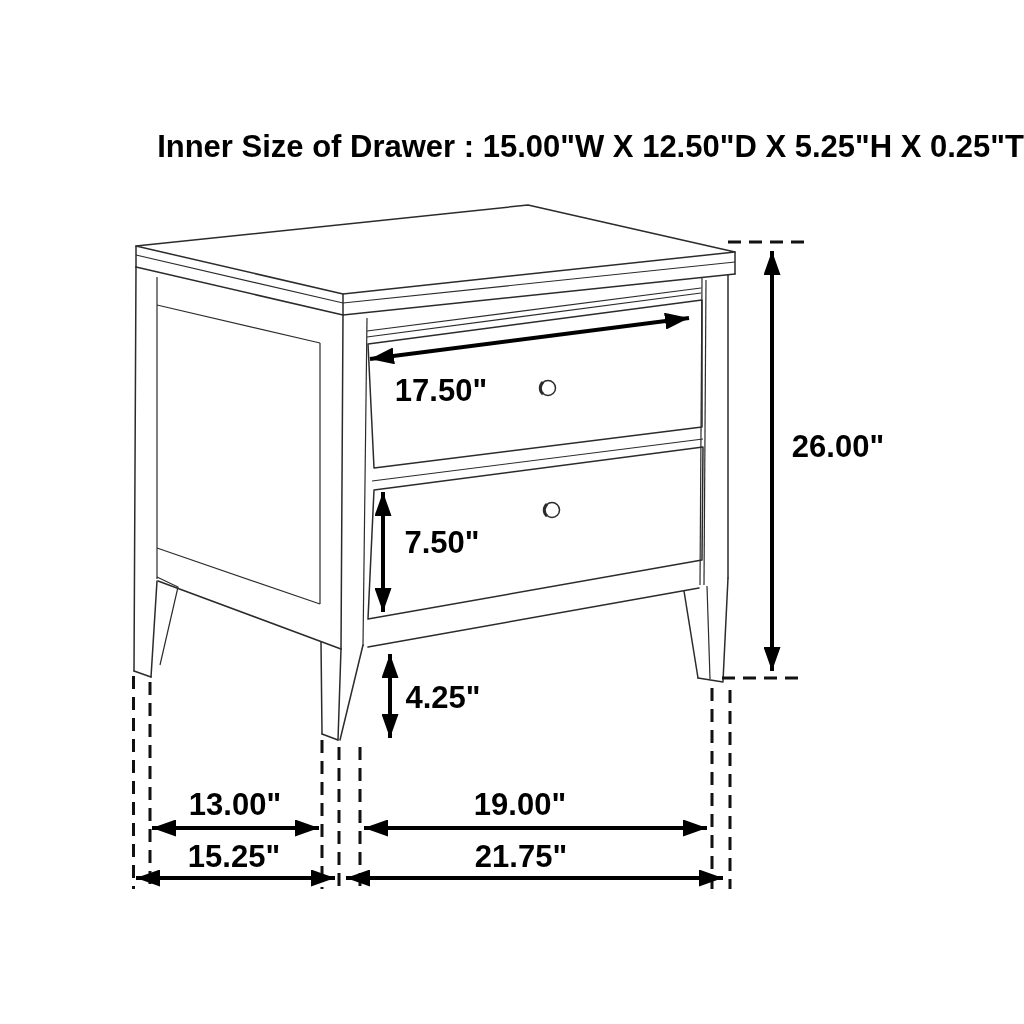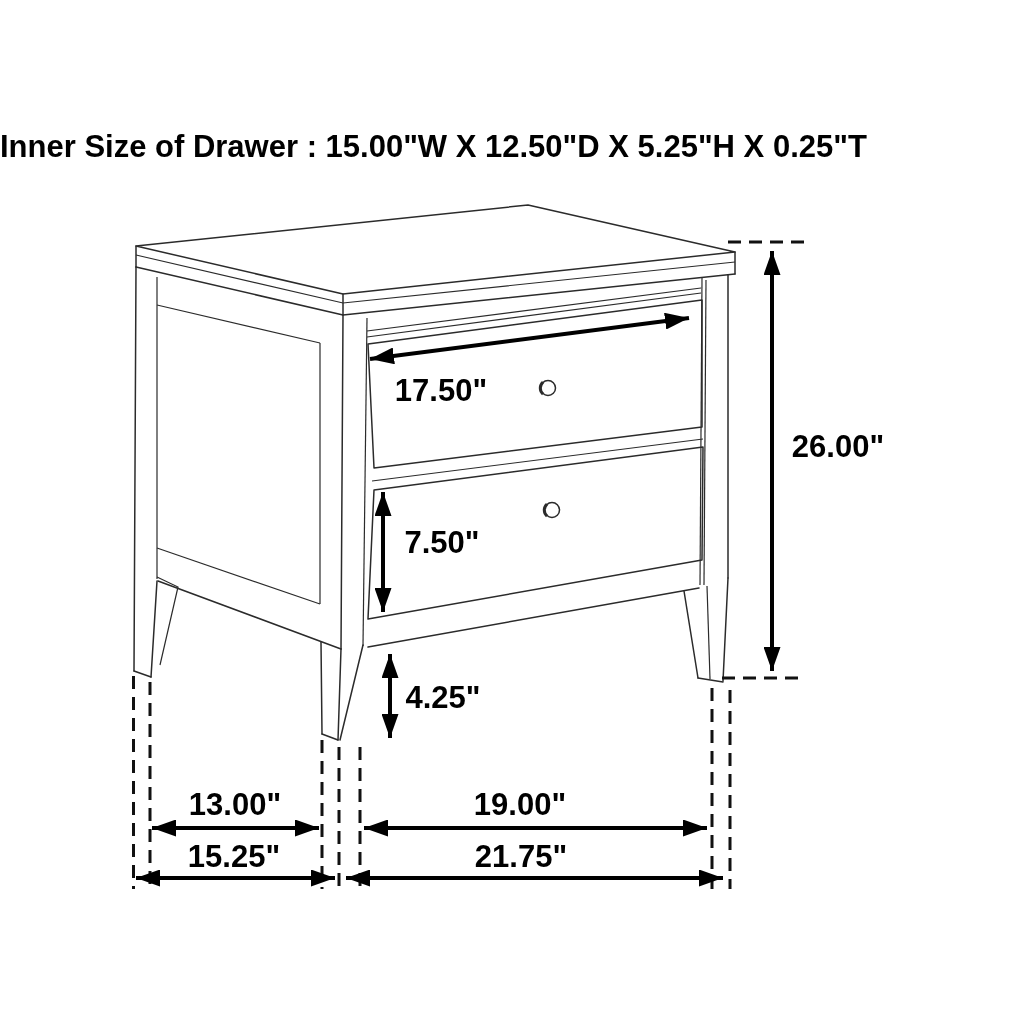--- a/index.html
+++ b/index.html
@@ -2,21 +2,21 @@
 <html><head>
 <meta charset="utf-8">
 <style>
   html,body{margin:0;padding:0;background:#ffffff;}
   .canvas{
     position:relative;width:1024px;height:1024px;background:#ffffff;overflow:hidden;
     font-family:"Liberation Sans", sans-serif;
   }
   .title{
     position:absolute;top:131px;left:0;width:100%;
-    text-align:left;font-weight:bold;font-size:31px;line-height:1;color:#000000;
+    text-align:right;font-weight:bold;font-size:31px;line-height:1;color:#000000;
     white-space:nowrap;
   }
   svg{position:absolute;top:0;left:0;}
   .ln{stroke:#2b2b2b;stroke-width:1.5;fill:none;stroke-linecap:round;stroke-linejoin:round;}
   .thin{stroke:#2b2b2b;stroke-width:1.2;fill:none;}
   .dash{stroke:#111111;stroke-width:3;fill:none;stroke-dasharray:13 8;}
   .dim{stroke:#000000;stroke-width:4;fill:none;}
   .dimtext{
     font-family:"Liberation Sans", sans-serif;font-weight:bold;font-size:31px;
     fill:#000000;text-anchor:middle;

